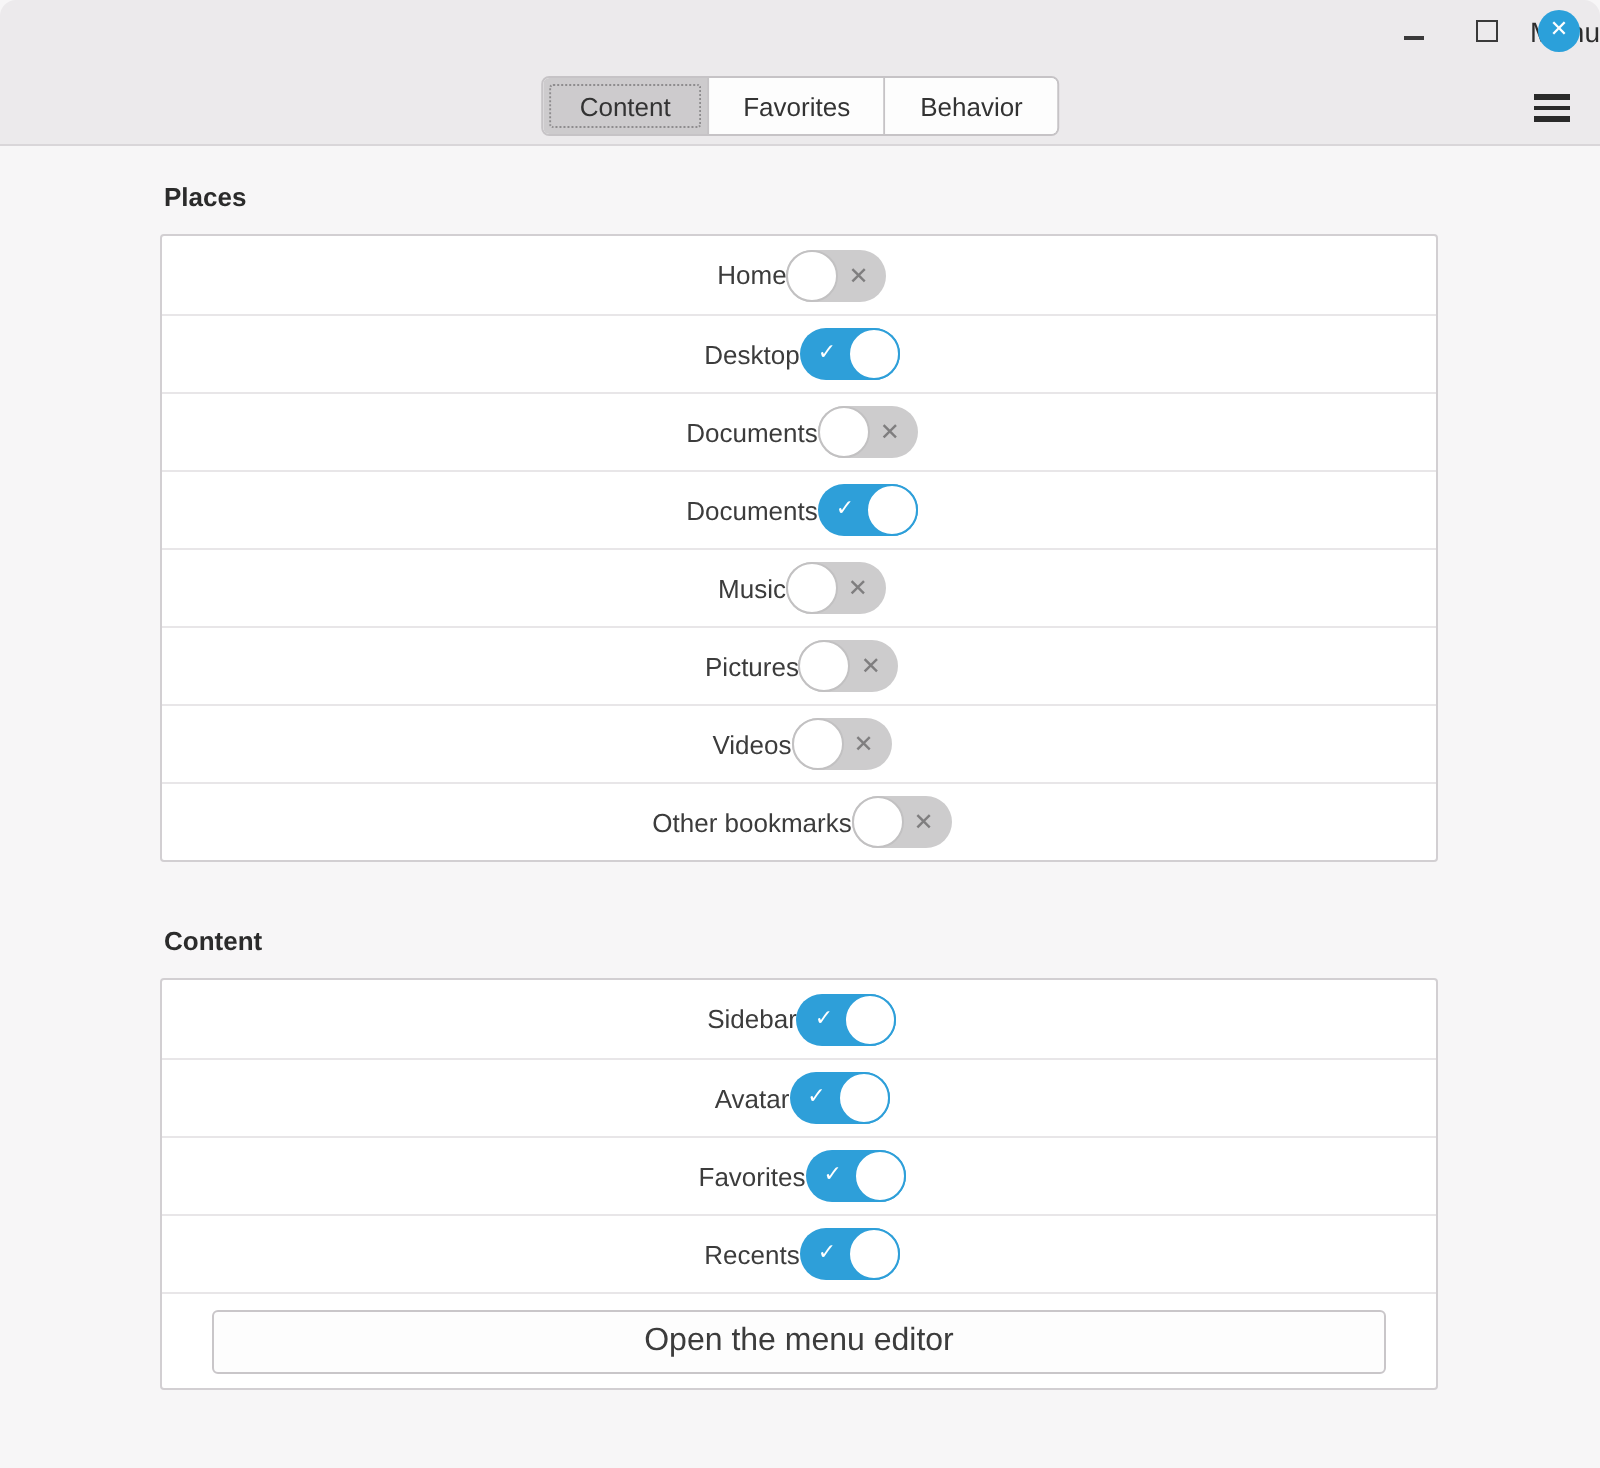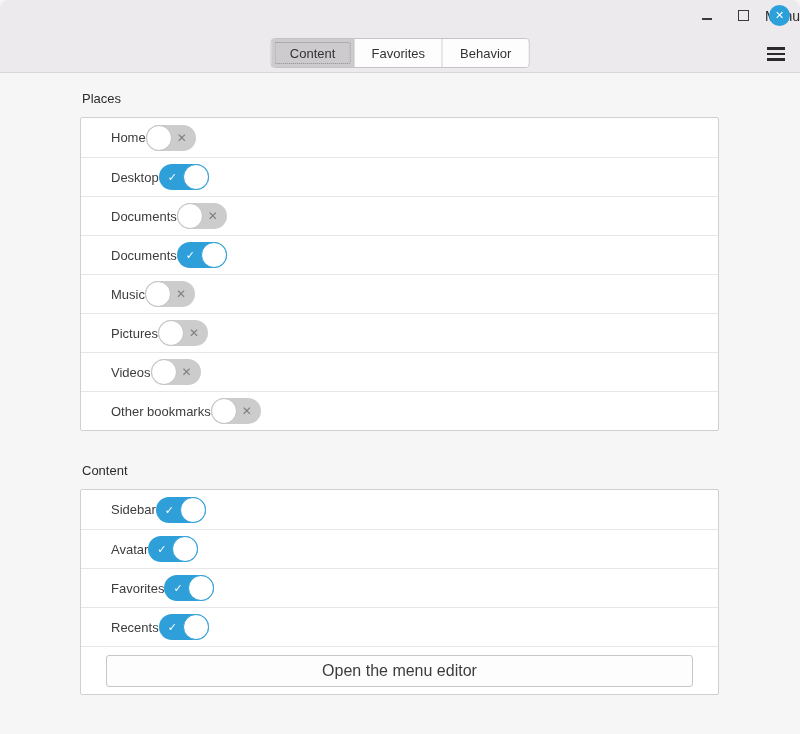--- a/index.html
+++ b/index.html
@@ -104,36 +104,36 @@
     align-items: center;
     cursor: default;
   }
   .hamburger .bar { width: 18px; height: 2.5px; background: #2a2a2a; }
 
   
   .main { padding: 18px 0 0 0; }
   .section-title {
     margin: 0 0 11px 82px;
     font-size: 13px;
-    font-weight: 400;
+    font-weight: 700;
     color: #2b2b2b;
   }
   .section-title.second { margin-top: 32px; }
   .panel {
     margin-left: 80px;
     width: 639px;
     background: #ffffff;
     border: 1px solid #d2cfd2;
     border-radius: 2px;
   }
   .row {
     height: 39px;
     display: flex;
     align-items: center;
-    justify-content: flex-start;
+    justify-content: center;
     padding: 0 27px 0 30px;
     border-top: 1px solid #e8e6e8;
   }
   .row:first-child { border-top: none; }
   .row-label {
     font-size: 13px;
     color: #3c3c3c;
   }
 
   

